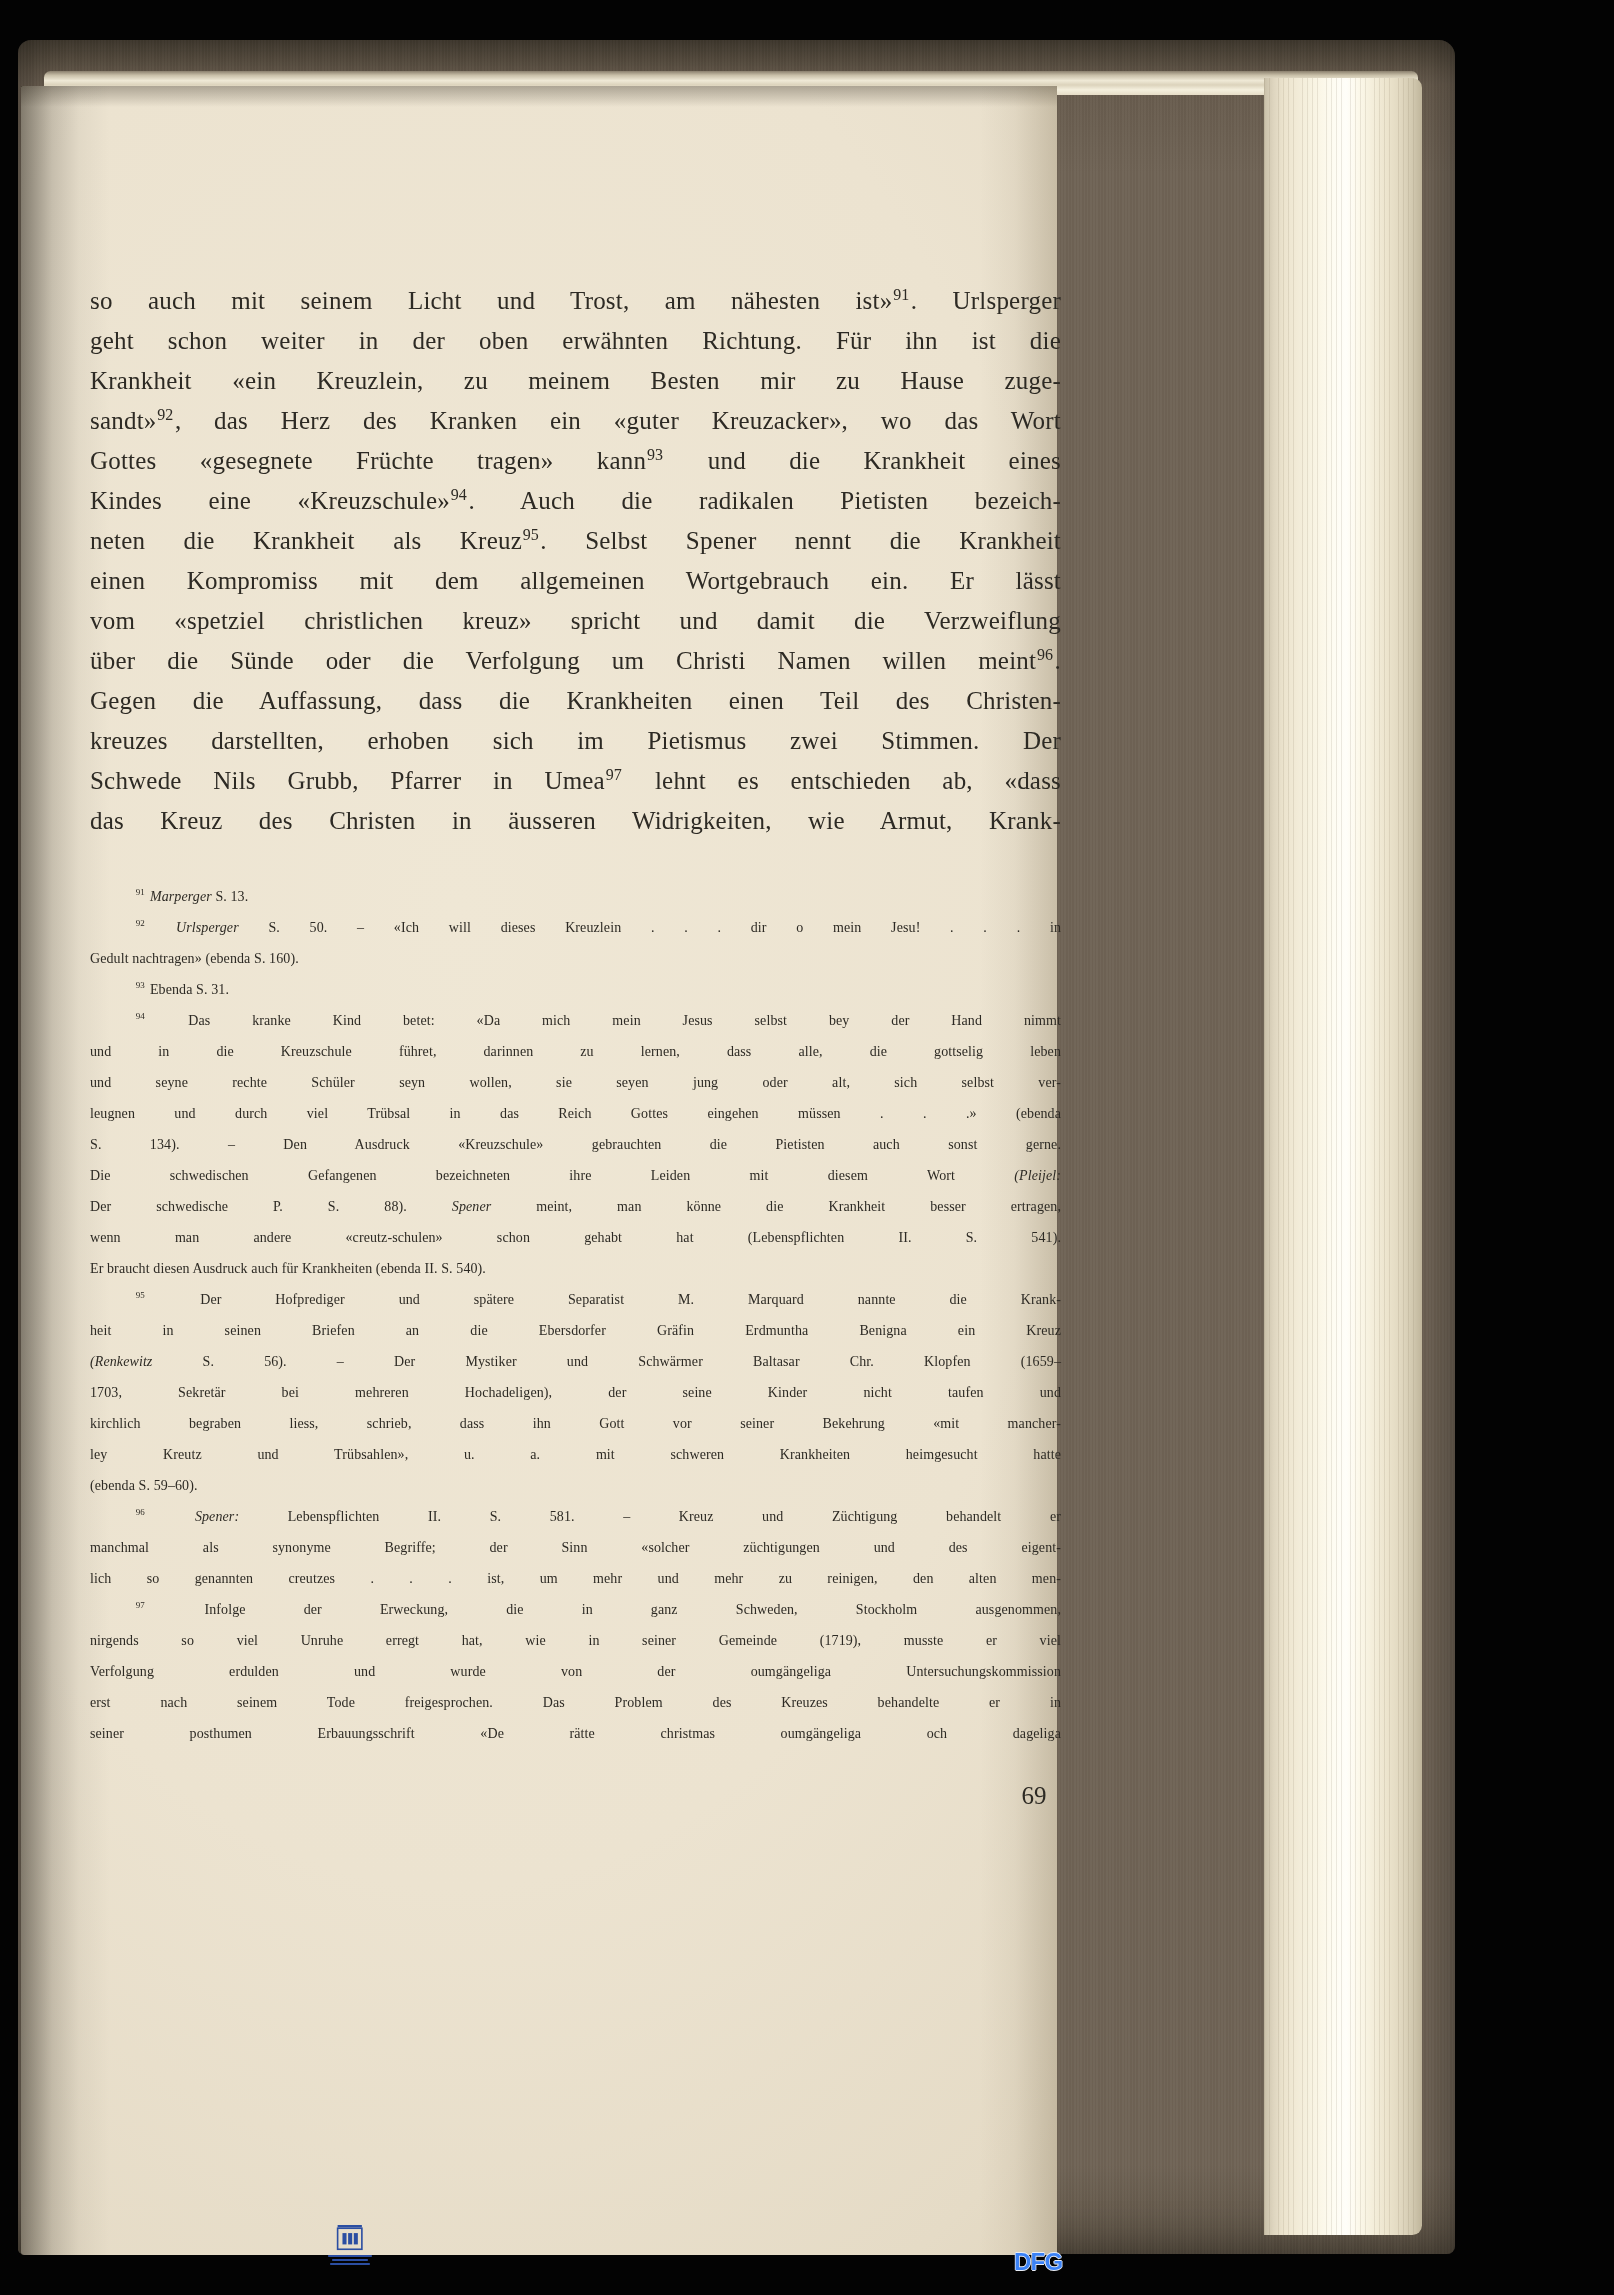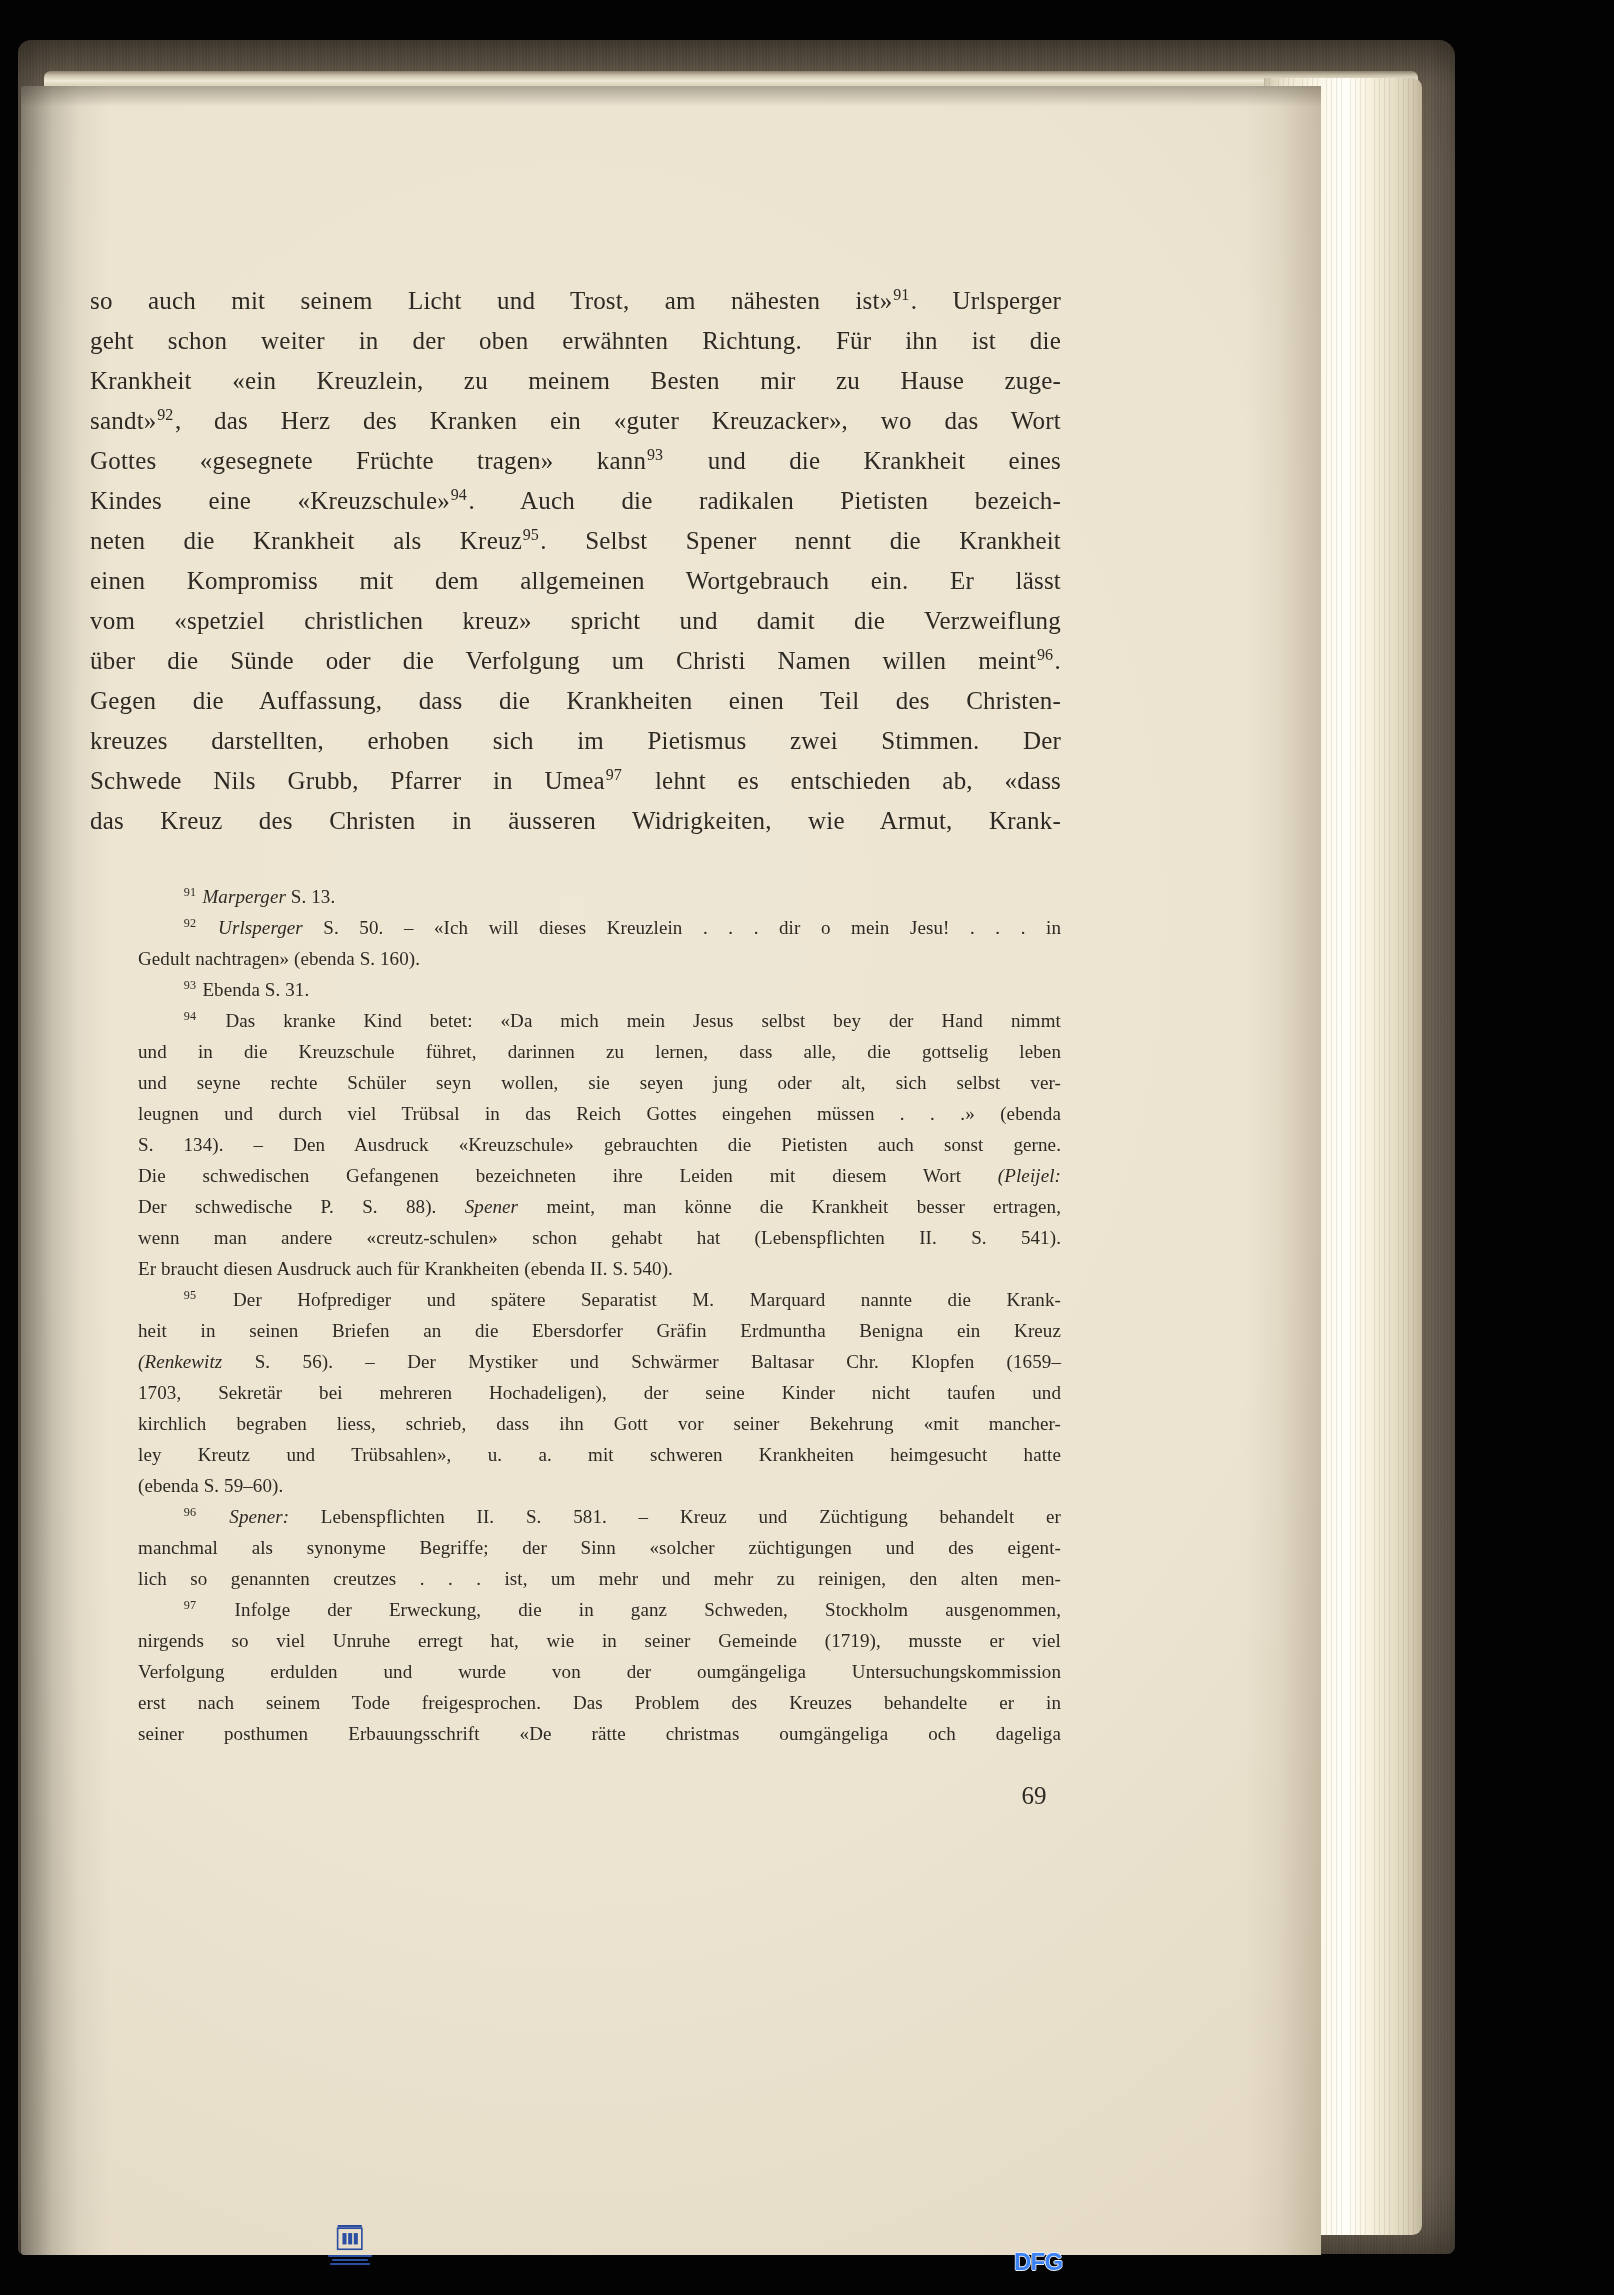--- a/index.html
+++ b/index.html
@@ -23,34 +23,34 @@
 
   
   .fore-edge{position:absolute;left:1264px;top:78px;width:158px;height:2157px;
     background:linear-gradient(90deg,#c9c0a9 0%,#ded5bf 6%,#ebe3cd 12%,#f1ead6 20%,#f6f1df 28%,#fbf7e8 36%,#fefcf2 44%,#fffef9 52%,#fcf8ea 60%,#f5efdc 68%,#ece4cd 78%,#e0d7bf 87%,#d2c9b0 94%,#bfb59b 100%);
     border-radius:0 9.7px 9.7px 0;}
   .fore-edge::after{content:"";position:absolute;inset:0;
     background:repeating-linear-gradient(90deg,rgba(120,105,80,0.14) 0 0.8px,transparent 0.8px 4.8px);
     border-radius:0 9.7px 9.7px 0;}
 
   
-  .page{position:absolute;left:21px;top:86px;width:1300px;height:2169px;
+  .page{position:absolute;left:21px;top:86px;width:1036px;height:2169px;
     background:radial-gradient(120% 90% at 42% 38%,#efe7d5 0%,#ece3d0 50%,#e5dbc6 78%,#dcd1b9 95%,#d3c8ae 100%);
     border-radius:1.6px 0 0 3.2px;}
   .page .spine-shadow{position:absolute;left:0;top:0;bottom:0;width:89px;
     background:linear-gradient(90deg,rgba(25,20,12,0.5) 0%,rgba(25,20,12,0.18) 35%,rgba(25,20,12,0.05) 65%,rgba(0,0,0,0) 100%);}
   .page .top-shadow{position:absolute;left:0;right:0;top:0;height:21px;
     background:linear-gradient(180deg,rgba(40,33,22,0.32),rgba(0,0,0,0));}
   .page .right-shade{position:absolute;right:0;top:0;bottom:0;width:77px;
     background:linear-gradient(270deg,rgba(120,105,75,0.30),rgba(120,105,75,0.08) 55%,rgba(0,0,0,0) 100%);}
 
   
   .content{position:absolute;left:69px;top:195px;width:971px;color:#2d2a24;}
   .main-text{font-size:25px;line-height:40px;letter-spacing:0.2px;}
-  .footnotes{margin-top:40px;font-size:19px;line-height:31px;letter-spacing:0.1px;margin-left:48px;}
+  .footnotes{margin-top:40px;font-size:14px;line-height:31px;letter-spacing:0.1px;}
   .line{min-height:1em;}
   .line.just{text-align:justify;text-align-last:justify;}
   .line.ind{text-indent:45px;}
   sup{font-size:64%;line-height:0;vertical-align:super;letter-spacing:0;margin:0 1.6px 0 0.8px;}
   i{font-style:italic;}
 
   .page-number{margin-top:31px;padding-right:14.5px;text-align:right;
     font-size:25px;line-height:32px;color:#2d2a24;}
 
   

